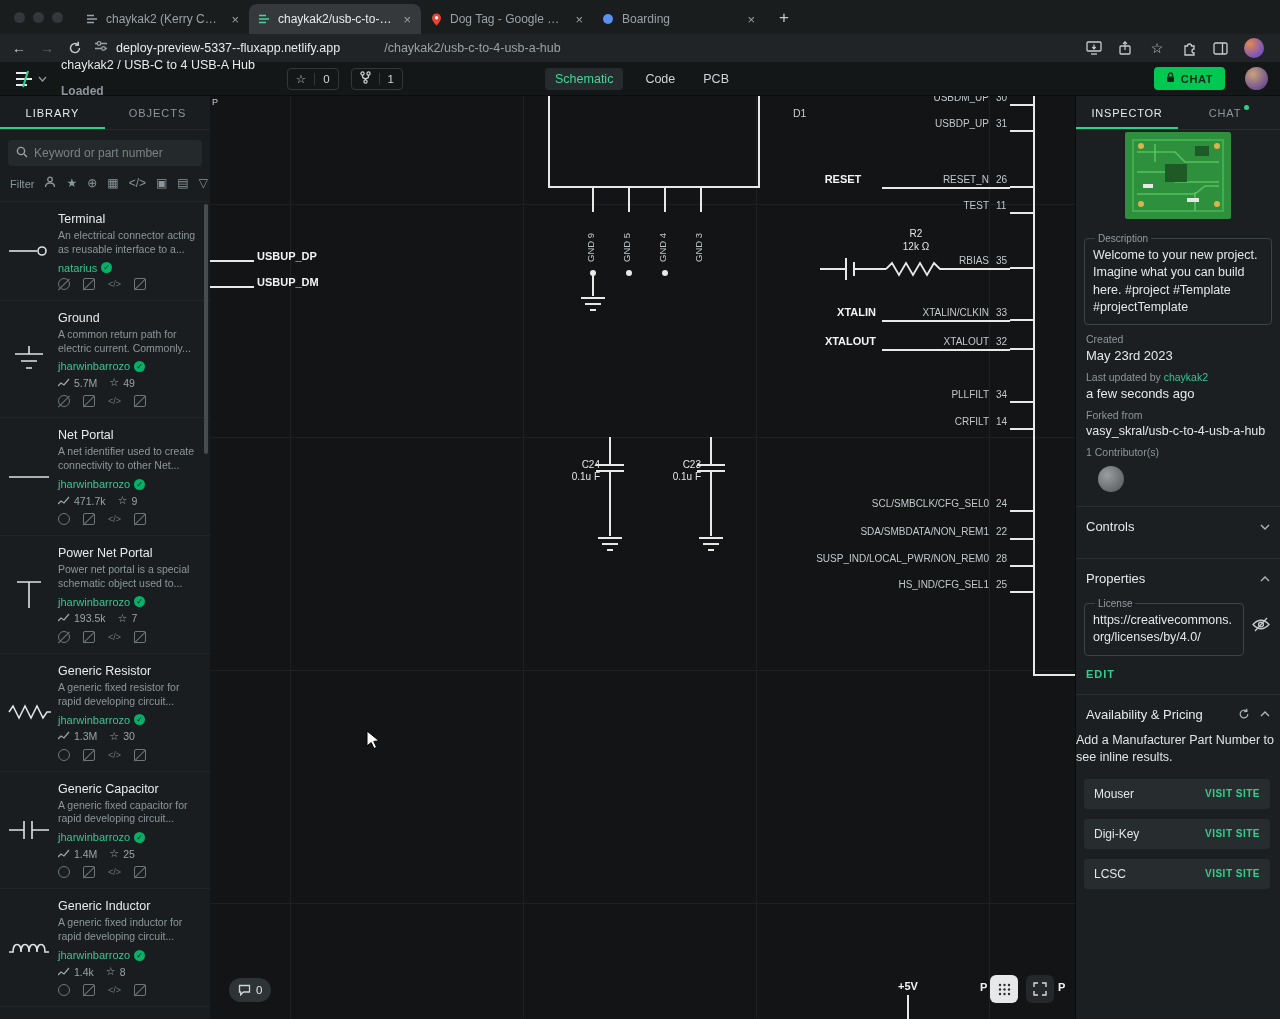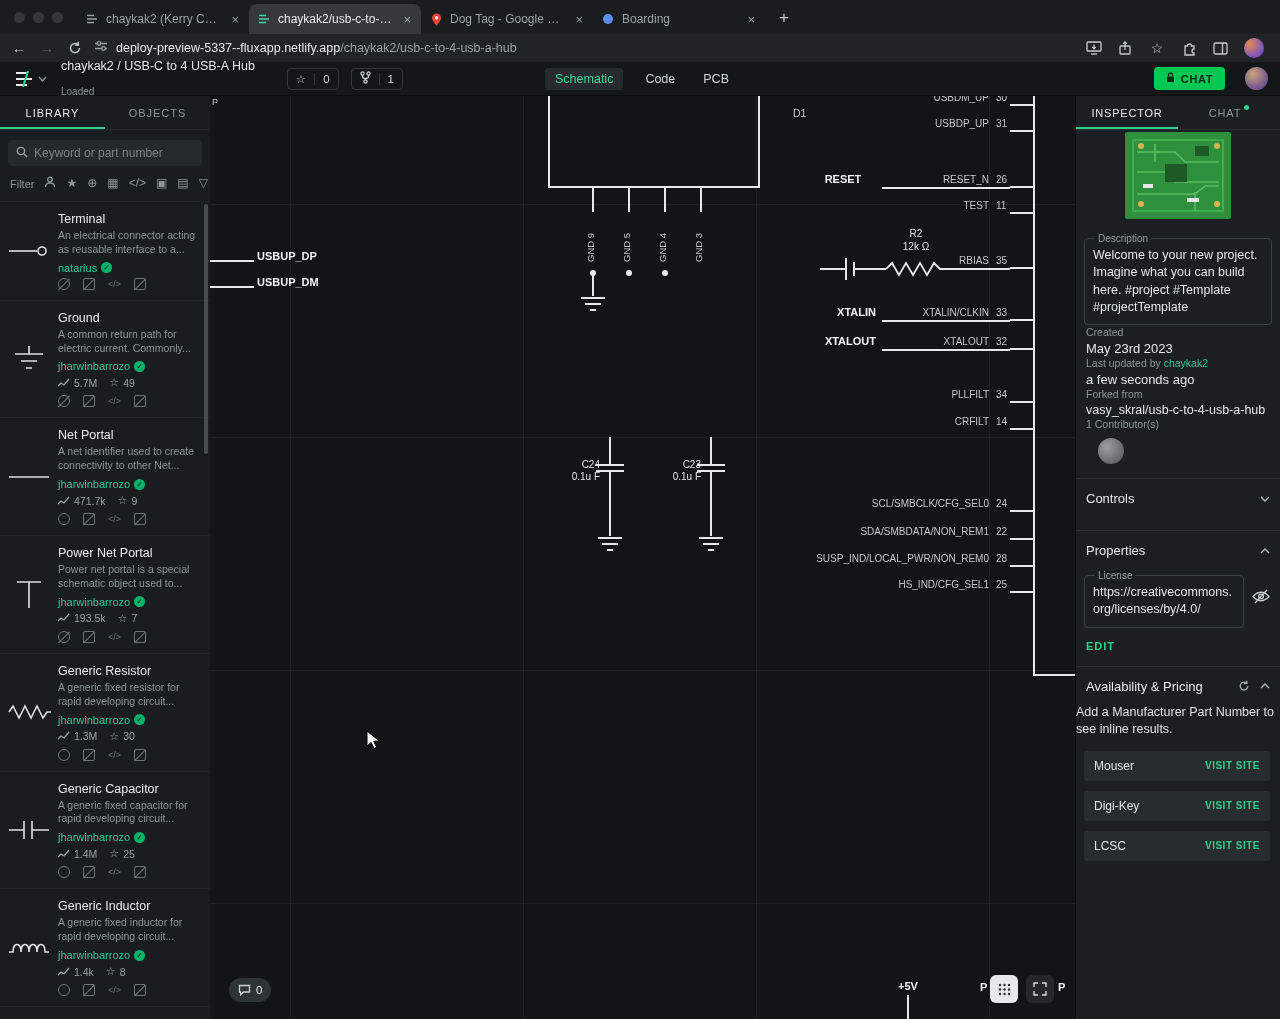--- a/index.html
+++ b/index.html
@@ -15,32 +15,32 @@
   .btab .x { color:#9aa2a6; font-size:13px; padding:0 2px; }
   .fav { width:14px; height:14px; display:flex; align-items:center; justify-content:center; flex:none; }
   .newtab { width:26px; height:26px; margin:0 0 3px 6px; display:flex; align-items:center; justify-content:center; color:#c7ccce; font-size:17px; border-radius:50%; }
 
   .addrbar { position:absolute; left:0; top:34px; width:1280px; height:28px; background:#212426; display:flex; align-items:center; padding:0 10px; gap:10px; }
   .navic { width:18px; height:18px; display:flex; align-items:center; justify-content:center; color:#c7ccce; font-size:14px; }
   .navic.dis { color:#5f6669; }
   .urlbox { flex:1; display:flex; align-items:center; gap:8px; overflow:hidden; }
   .url { font-size:12.5px; white-space:nowrap; }
   .url .host { color:#e8eaed; }
-  .url .path { color:#9aa2a6; }
+  .url .path { color:#9aa2a6;padding-left:44px; }
   .chromeicons { display:flex; align-items:center; gap:16px; padding-right:6px; }
   .chromeicons svg { display:block; }
   .avatar-s { width:20px; height:20px; border-radius:50%; background:radial-gradient(circle at 30% 30%, #e08a4f, #7b52c0 70%); }
 
   
   .appheader { position:absolute; left:0; top:62px; width:1280px; height:34px; background:#141718; border-bottom:1px solid #0b0d0e; display:flex; align-items:center; padding:0 12px; }
   .fluxlogo { width:24px; height:24px; display:flex; align-items:center; justify-content:center; }
   .hcaret { color:#8d969a; margin-left:2px; display:flex; }
   .proj { margin-left:14px; line-height:1.1; }
   .proj-title { font-size:12.5px; color:#e8eaed; }
-  .proj-status { font-size:10px; color:#8d969a; margin-top:12px; }
+  .proj-status { font-size:12px; color:#8d969a; margin-top:12px;font-weight:bold; }
   .pillgroup { display:flex; gap:12px; margin-left:32px; }
   .pill { display:flex; align-items:center; border:1px solid #33383b; border-radius:4px; height:22px; font-size:11.5px; color:#cfd4d6; }
   .pill .seg { padding:0 8px; display:flex; align-items:center; gap:4px; }
   .pill .seg + .seg { border-left:1px solid #33383b; }
   .modetabs { position:absolute; left:50%; transform:translateX(-50%); display:flex; align-items:center; gap:16px; font-size:12.5px; }
   .modetab { color:#cfd4d6; padding:4px 6px; }
   .modetab.active { background:#262c2e; color:#3fd79a; border-radius:4px; padding:4px 10px; }
   .hspacer { flex:1; }
   .sharebtn { display:flex; align-items:center; gap:6px; background:#00c853; color:#0c2616; font-size:11px; font-weight:bold; letter-spacing:0.6px; border-radius:4px; height:23px; padding:0 12px; }
   .avatar-m { width:23px; height:23px; border-radius:50%; background:radial-gradient(circle at 35% 30%, #caa27b, #6b4f8f 75%); margin-left:20px; }
@@ -99,21 +99,21 @@
   .insptab { flex:1; display:flex; align-items:center; justify-content:center; gap:3px; font-size:11px; letter-spacing:0.8px; color:#8d969a; position:relative; }
   .insptab.active { color:#e8eaed; box-shadow:inset 0 -2px 0 #2fd08c; }
   .chatdot { width:5px; height:5px; border-radius:50%; background:#2fd08c; align-self:flex-start; margin-top:9px; }
   .sechead { display:flex; align-items:center; justify-content:space-between; padding:12px 10px 10px; font-size:13px; color:#e6e9ea; }
   .sechead .icons { display:flex; align-items:center; gap:10px; }
   .thumb { width:106px; height:87px; margin:2px auto 14px; border-radius:2px; overflow:hidden; }
   fieldset.fbox { border:1px solid #3b4347; border-radius:4px; padding:3px 8px 8px; }
   fieldset.fbox legend { font-size:10px; color:#959ea2; padding:0 3px; margin-left:2px; }
   .fbox .fcontent { font-size:12.5px; color:#e3e7e8; line-height:1.38; }
   .descbox { margin:0 8px; }
-  .meta { margin:1px 10px 0; }
+  .meta { margin:8px 10px 0; }
   .flabel { font-size:10.5px; color:#8d969a; }
   .flabel .green { color:#33c793; }
   .fvalue { font-size:13px; color:#e4e8e9; margin-top:3px; }
   .fvalue.small { font-size:12.5px; }
   .contribav { width:26px; height:26px; border-radius:50%; background:radial-gradient(circle at 35% 35%, #9a9ea0, #4e5254); margin:8px 0 2px 12px; }
   .divider { height:1px; background:#2a2f32; margin-top:14px; }
   .licrow { display:flex; align-items:center; gap:8px; margin:2px 10px 0 8px; }
   .licrow fieldset { flex:1; min-width:0; }
   .licrow .fcontent { word-break:break-all; }
   .editbtn { margin:12px 10px 0; font-size:11px; font-weight:bold; letter-spacing:1px; color:#2fd08c; }

